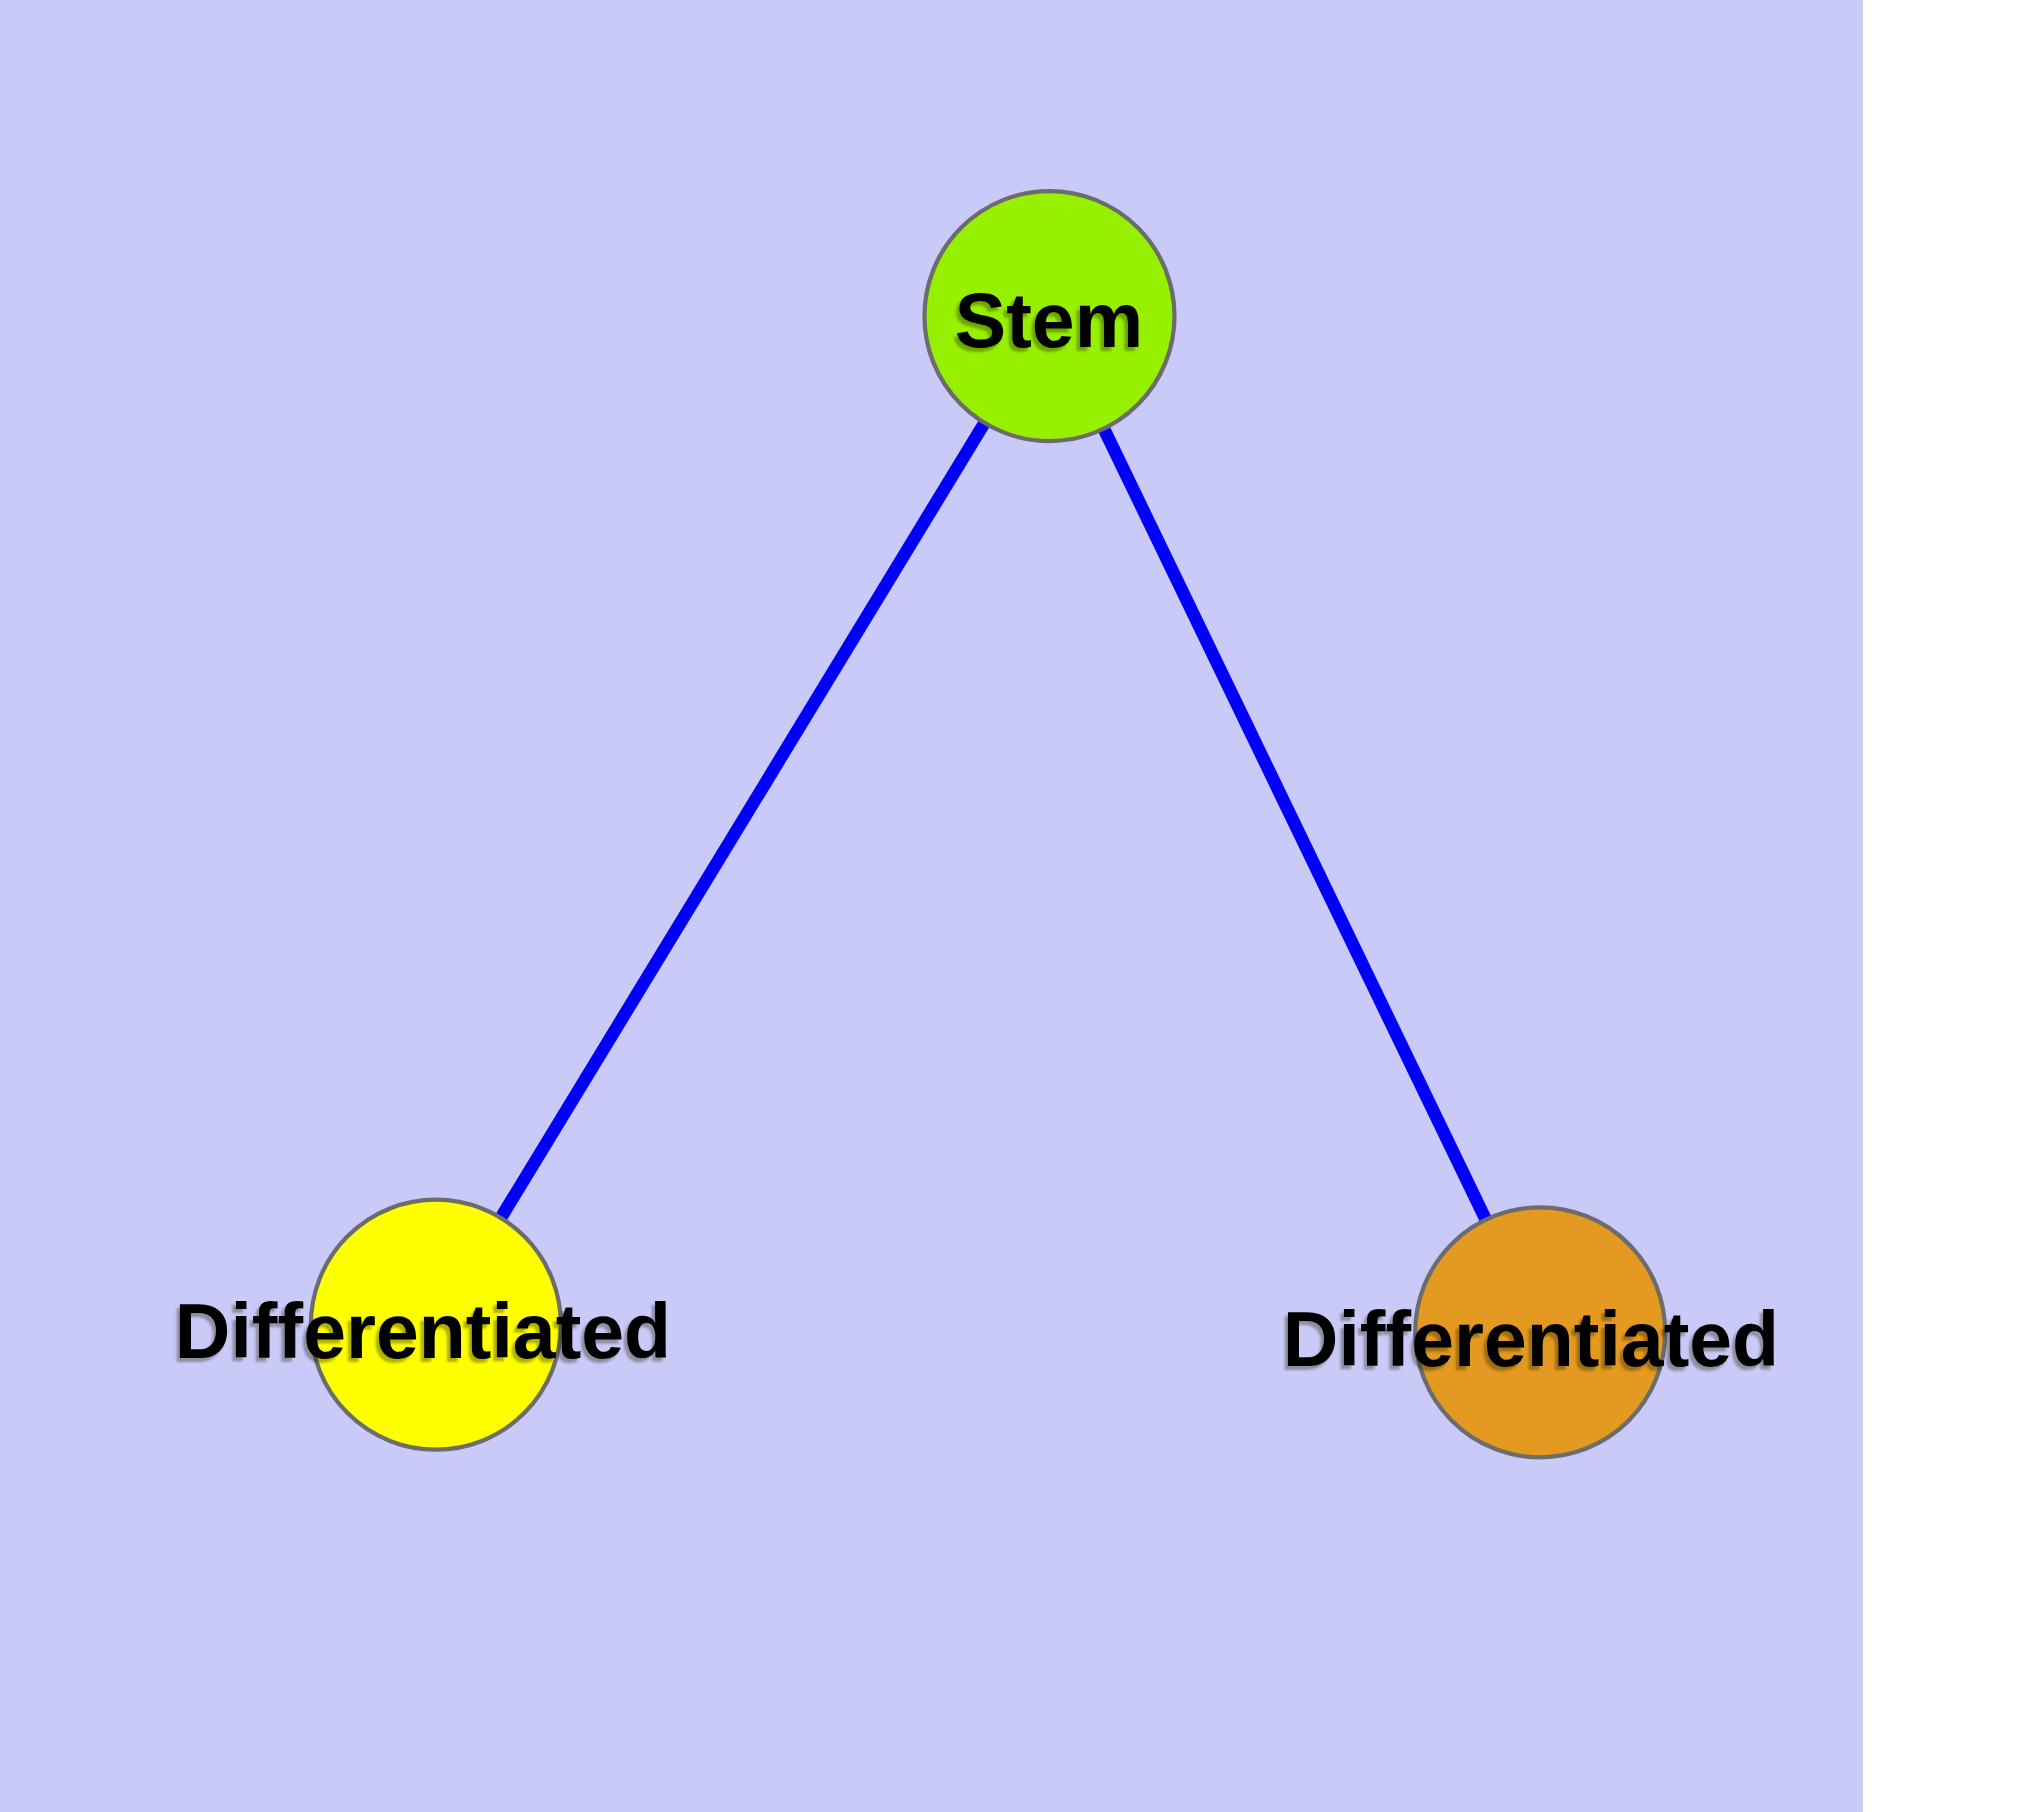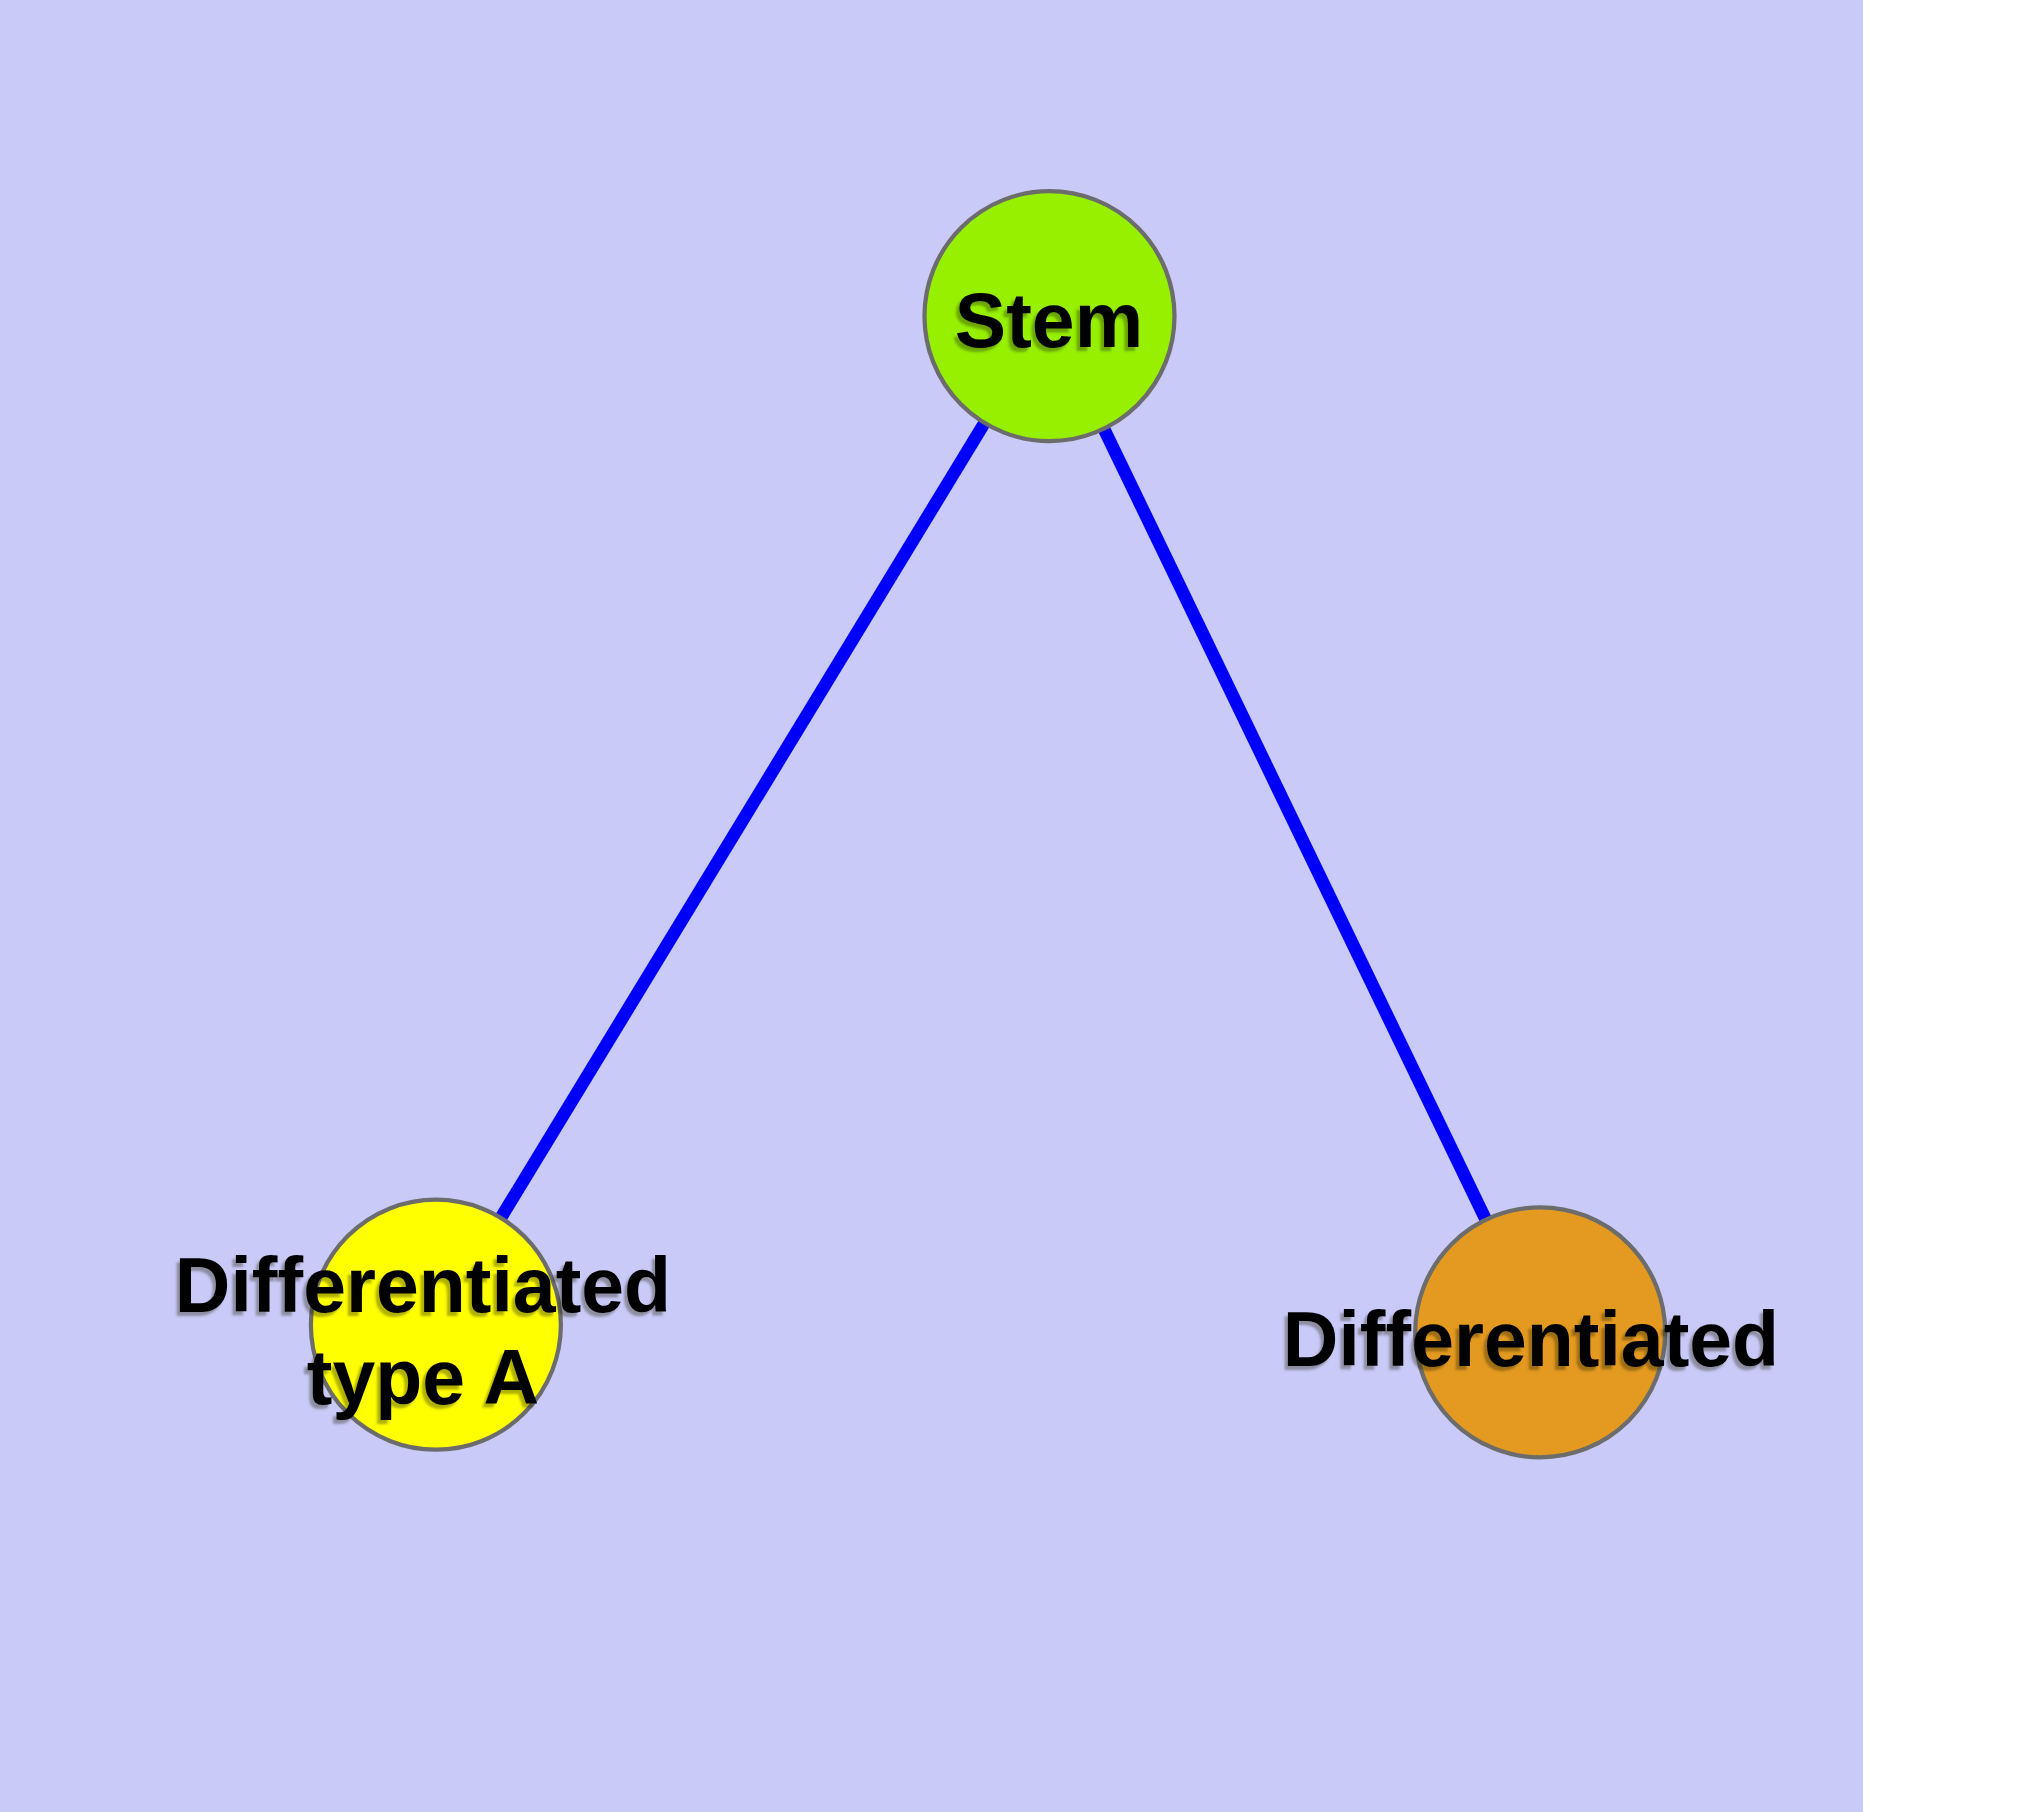--- a/index.html
+++ b/index.html
@@ -45,20 +45,19 @@
     <circle cx="514" cy="1563" r="147.5" fill="#FFFF00" stroke="#6C6C6C" stroke-width="5"></circle>
     <circle cx="1817" cy="1572" r="147.5" fill="#E49A20" stroke="#6C6C6C" stroke-width="5"></circle>
   </svg>
 
   <div class="node-label" style="left: 1049px; top: 320px; color: rgb(0, 0, 0);">
     <span class="label-line">Stem</span>
   </div>
 
   <div class="node-label" style="left: 423px; top: 1331px; color: rgb(0, 0, 0);">
     <span class="label-line">Differentiated</span>
-    <span class="label-line">type A</span>
   </div>
 
   <div class="node-label" style="left: 1531px; top: 1339px; color: rgb(0, 0, 0);">
     <span class="label-line">Differentiated</span>
   </div>
 </div>
 
 
 </body></html>

